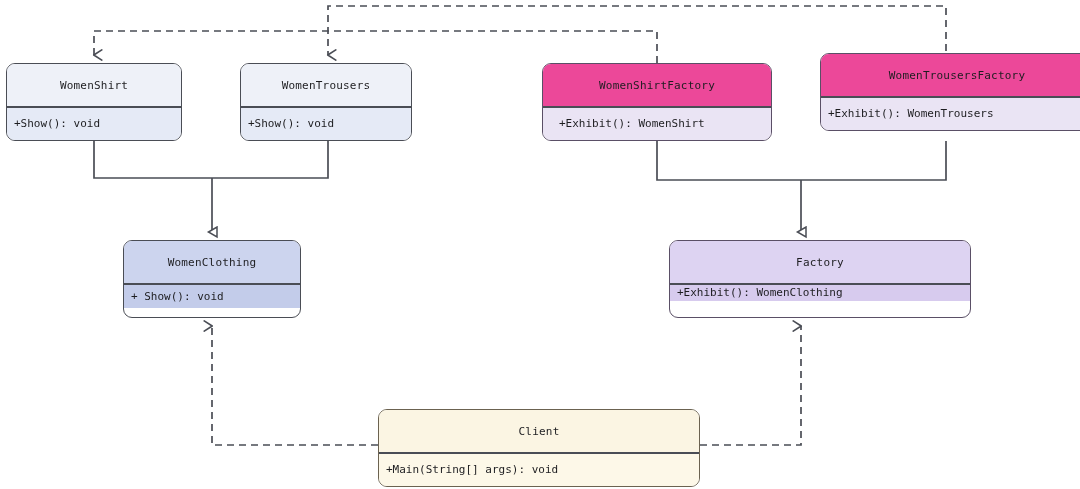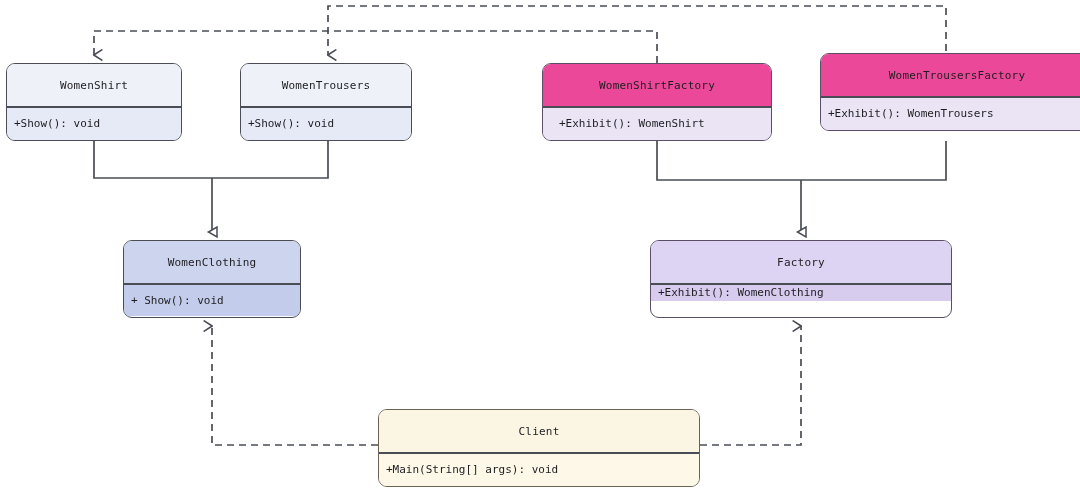--- a/index.html
+++ b/index.html
@@ -51,21 +51,21 @@
 
   .pal-blue-strong .uml-name{background:#ccd4ee;}
   .pal-blue-strong .uml-members{background:#c3ccea;}
 
   .pal-purple-light .uml-name{background:#ec4899;}
   .pal-purple-light .uml-members{background:#eae4f4;}
   .pal-purple-light{border-color:#5a4f66;}
 
   .pal-purple-strong .uml-name{background:#ddd3f2;}
   .pal-purple-strong .uml-members{background:#d7cbee;}
-  .pal-purple-strong{border-color:#5a4f66;}
+  .pal-purple-strong{border-color:#5a4f66;margin-left:19px;}
 
   .pal-cream .uml-name{background:#fbf5e3;}
   .pal-cream .uml-members{background:#fdf8e8;}
   .pal-cream{border-color:#6b6250;}
 </style>
 </head>
 <body>
 
 <div id="canvas">
 
@@ -119,21 +119,21 @@
 
   <div class="uml-class pal-purple-light" style="left: 820px; top: 53px; width: 274px; height: 78px;">
     <div class="uml-name" style="height: 42px;">WomenTrousersFactory</div>
     <div class="uml-divider"></div>
     <div class="uml-members" style="height: 32.8px;">+Exhibit(): WomenTrousers</div>
   </div>
 
   <div class="uml-class pal-blue-strong" style="left: 123px; top: 240px; width: 178px; height: 78px;">
     <div class="uml-name" style="height: 42px;">WomenClothing</div>
     <div class="uml-divider"></div>
-    <div class="uml-members" style="height: 31px;">+ Show(): void</div>
+    <div class="uml-members" style="height: 23px;">+ Show(): void</div>
   </div>
 
   <div class="uml-class pal-purple-strong" style="left: 650px; top: 240px; width: 302px; height: 78px;">
     <div class="uml-name" style="height: 42px;">Factory</div>
     <div class="uml-divider"></div>
     <div class="uml-members" style="height: 16px;">+Exhibit(): WomenClothing</div>
   </div>
 
   <div class="uml-class pal-cream" style="left: 378px; top: 409px; width: 322px; height: 78px;">
     <div class="uml-name" style="height: 42px;">Client</div>

